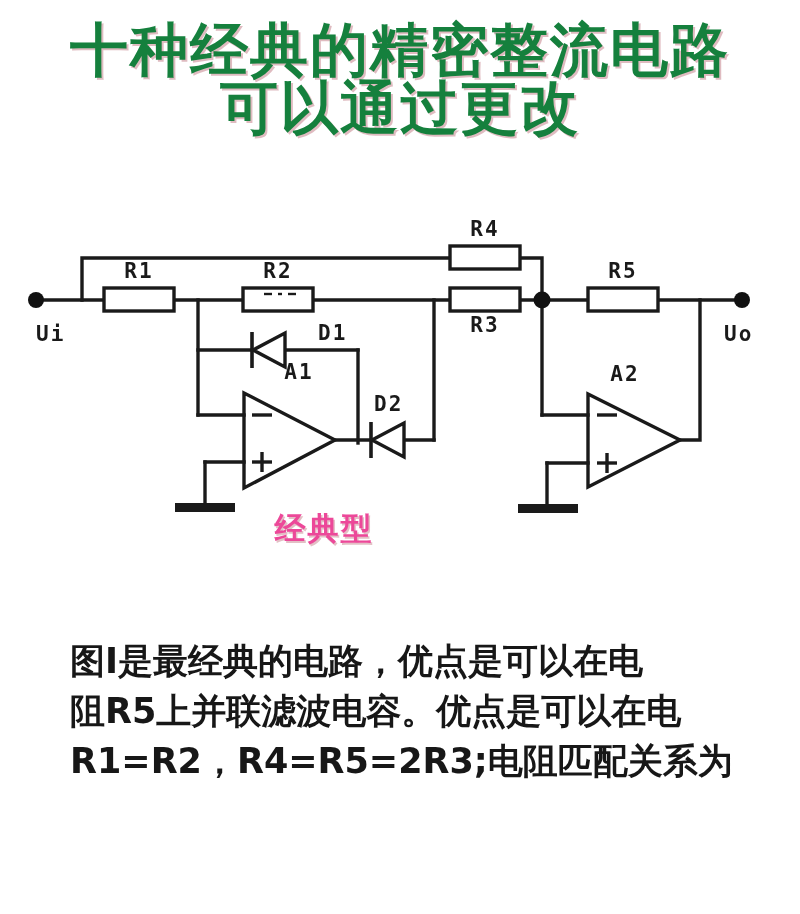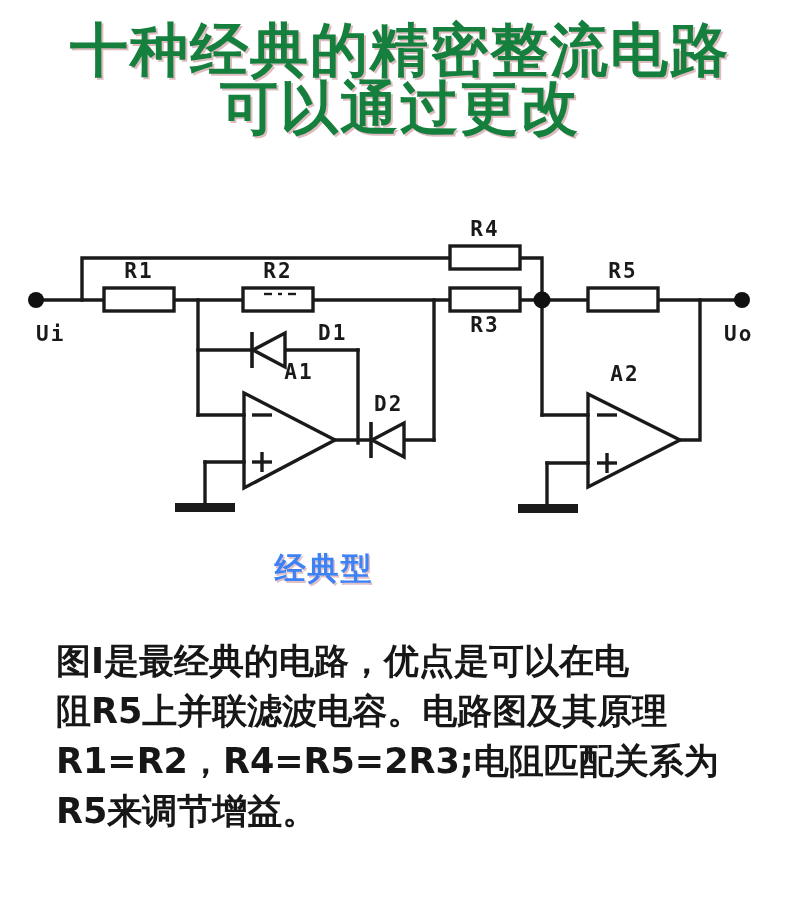--- a/index.html
+++ b/index.html
@@ -47,48 +47,48 @@
     top: 206px;
     left: 0;
     width: 800px;
     height: 320px;
   }
   .circuit-svg { display: block; }
 
   
   .caption {
     position: absolute;
-    top: 548px;
+    top: 508px;
     left: 0;
     width: 648px;
     text-align: center;
     font-family: "DejaVu Sans", "Liberation Sans", sans-serif;
     font-weight: bold;
     font-size: 31px;
     line-height: 40px;
     letter-spacing: 2px;
-    color: #3b82f6;
+    color: #ec4899;
     text-shadow: 1.5px 1.5px 0 rgba(150,30,45,0.28);
   }
 
   
   .body-text {
     position: absolute;
     top: 636px;
     left: 56px;
     width: 700px;
     font-family: "DejaVu Sans", "Liberation Sans", sans-serif;
     font-weight: bold;
     font-size: 35px;
     line-height: 50px;
     color: #171717;
     letter-spacing: 0px;
     text-align: left;
   }
-  .body-text .ln { display: block; white-space: nowrap; }
+  .body-text .ln { display: block; white-space: nowrap; margin-left: 14px; }
 </style>
 </head>
 <body>
 
 <div class="page">
 
   <div class="title-block">
     <div class="title-line">十种经典的精密整流电路</div>
     <div class="title-line">可以通过更改</div>
   </div>
@@ -198,18 +198,17 @@
         <text x="36" y="135" text-anchor="start">Ui</text>
         <text x="724" y="135" text-anchor="start">Uo</text>
       </g>
     </svg>
   </div>
 
   <div class="caption">经典型</div>
 
   <div class="body-text">
     <span class="ln">图I是最经典的电路，优点是可以在电</span>
-    <span class="ln">阻R5上并联滤波电容。电路图及其原理</span>
+    <span class="ln">阻R5上并联滤波电容。优点是可以在电</span>
     <span class="ln">R1=R2，R4=R5=2R3;电阻匹配关系为</span>
-    <span class="ln">R5来调节增益。</span>
   </div>
 
 </div>
 
 </body></html>

